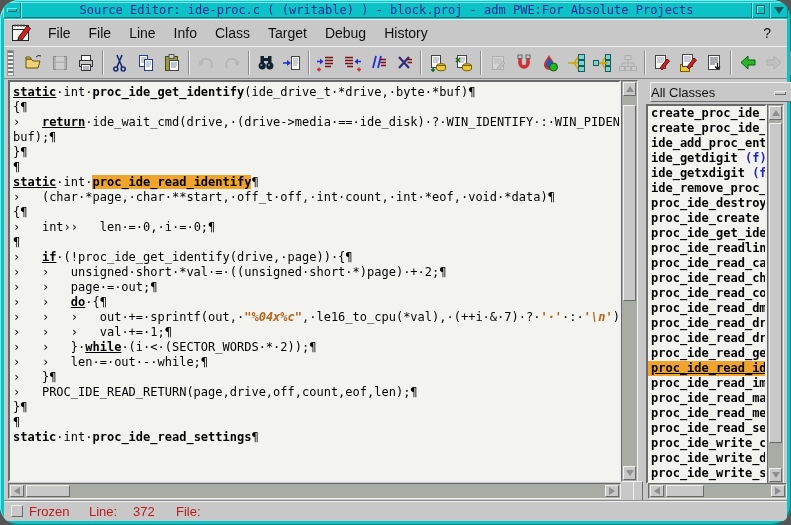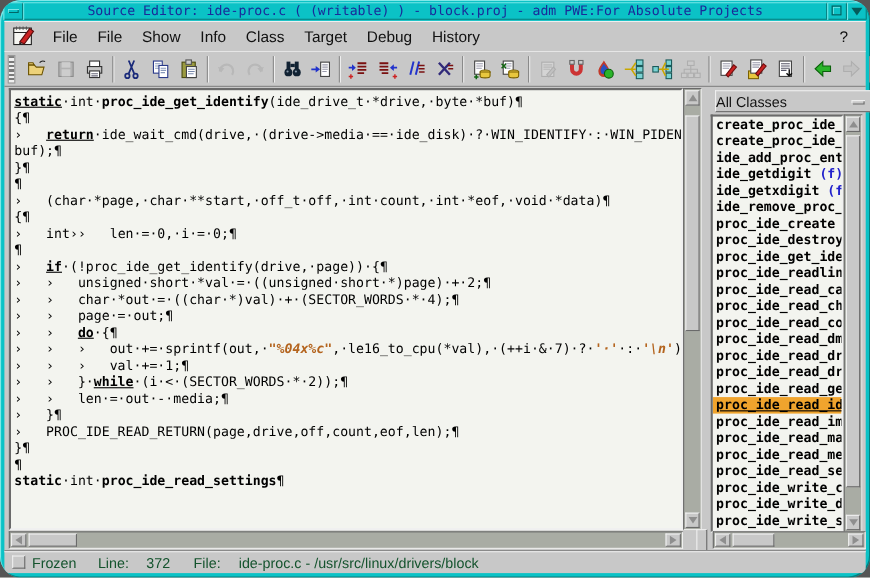--- a/index.html
+++ b/index.html
@@ -74,21 +74,21 @@
            box-shadow:inset 1px 1px 0 #EFEFEF, inset -1px -1px 0 #6A6A6A;}
   .list-wrap{position:absolute;left:642px;top:85px;width:121px;height:380px;background:#F3F4EF;overflow:hidden;
              border-top:2px solid #6A6A6A;border-left:2px solid #6A6A6A;
              border-bottom:2px solid #F0F0F0;border-right:2px solid #F0F0F0;}
   .row{height:15px;line-height:15px;font:bold 12px "DejaVu Sans Mono",monospace;white-space:pre;
        padding-left:3px;color:#000;}
   .row .tag{color:#2222CC;}
   .row.sel{background:#F0A42D;text-decoration:underline;}
   
   .statusbar{position:absolute;left:0;top:481px;width:100%;height:21px;
-             border-top:1px solid #8A8A8A;box-shadow:inset 0 1px 0 #EFEFEF;font-size:13px;color:#14532d;}
+             border-top:1px solid #8A8A8A;box-shadow:inset 0 1px 0 #EFEFEF;font-size:13px;color:#b91c1c;}
   .statusbar span{position:absolute;top:3px;white-space:nowrap;}
   .chk{position:absolute;left:7px;top:4px;width:12px;height:12px;background:#C8C8C8;
        border:1px solid;border-color:#EFEFEF #6A6A6A #6A6A6A #EFEFEF;}
   .st-frozen{left:25px;}  .st-linelab{left:85px;text-align:right;} .st-lineval{left:129px;}
   .st-filelab{left:172px;text-align:center;} .st-fileval{left:213px;}
 </style>
 </head>
 <body>
 
 <div class="window">
@@ -113,21 +113,21 @@
     <div class="menubar">
       <svg class="appicon" viewBox="0 0 22 21">
         <rect x="1.5" y="3.5" width="16" height="15" fill="#F6F6F2" stroke="#222"></rect>
         <path d="M1.5 7.5h16" stroke="#222"></path>
         <path d="M4 2v3M7 2v3M10 2v3M13 2v3" stroke="#555"></path>
         <path d="M7 16 16 4l3.5 2.5L11 18z" fill="#CC2222" stroke="#5A0E0E"></path>
         <path d="M7 16l-1 3 3-1z" fill="#222"></path>
       </svg>
       <span class="menu-item">File</span>
       <span class="menu-item">File</span>
-      <span class="menu-item">Show</span>
+      <span class="menu-item">Line</span>
       <span class="menu-item">Info</span>
       <span class="menu-item">Class</span>
       <span class="menu-item">Target</span>
       <span class="menu-item">Debug</span>
       <span class="menu-item">History</span>
       <span class="menu-help">?</span>
     </div>
 
     <div class="toolbar">
       <div class="grip"></div>
@@ -345,33 +345,33 @@
       </div>
 
     <div class="edit-wrap">
       <div class="code">
           <div class="cl"><span class="sg-k">static</span><span class="sg-p">·int·</span><span class="sg-b">proc_ide_get_identify</span><span class="sg-p">(ide_drive_t·*drive,·byte·*buf)¶</span></div>
           <div class="cl"><span class="sg-p">{¶</span></div>
           <div class="cl"><span class="sg-w">›   </span><span class="sg-k">return</span><span class="sg-p">·ide_wait_cmd(drive,·(drive-&gt;media·==·ide_disk)·?·WIN_IDENTIFY·:·WIN_PIDENTIFY,·</span></div>
           <div class="cl"><span class="sg-p">buf);¶</span></div>
           <div class="cl"><span class="sg-p">}¶</span></div>
           <div class="cl"><span class="sg-p">¶</span></div>
+          <div class="cl"><span class="sg-k">static</span><span class="sg-p">·int·</span><span class="sg-hl">proc_ide_read_identify</span><span class="sg-p">¶</span></div>
           <div class="cl"><span class="sg-w">›   </span><span class="sg-p">(char·*page,·char·**start,·off_t·off,·int·count,·int·*eof,·void·*data)¶</span></div>
           <div class="cl"><span class="sg-p">{¶</span></div>
           <div class="cl"><span class="sg-w">›   </span><span class="sg-p">int</span><span class="sg-w">››   </span><span class="sg-p">len·=·0,·i·=·0;¶</span></div>
           <div class="cl"><span class="sg-p">¶</span></div>
           <div class="cl"><span class="sg-w">›   </span><span class="sg-k">if</span><span class="sg-p">·(!proc_ide_get_identify(drive,·page))·{¶</span></div>
           <div class="cl"><span class="sg-w">›   ›   </span><span class="sg-p">unsigned·short·*val·=·((unsigned·short·*)page)·+·2;¶</span></div>
-          <div class="cl"><span class="sg-w">›   ›   </span><span class="sg-p">char·*out·=·((char·*)val)·+·(SECTOR_WORDS·*·4);¶</span></div>
           <div class="cl"><span class="sg-w">›   ›   </span><span class="sg-p">page·=·out;¶</span></div>
           <div class="cl"><span class="sg-w">›   ›   </span><span class="sg-k">do</span><span class="sg-p">·{¶</span></div>
           <div class="cl"><span class="sg-w">›   ›   ›   </span><span class="sg-p">out·+=·sprintf(out,·</span><span class="sg-s">"%04x%c"</span><span class="sg-p">,·le16_to_cpu(*val),·(++i·&amp;·7)·?·</span><span class="sg-s">'·'</span><span class="sg-p">·:·</span><span class="sg-s">'\n'</span><span class="sg-p">);¶</span></div>
           <div class="cl"><span class="sg-w">›   ›   ›   </span><span class="sg-p">val·+=·1;¶</span></div>
           <div class="cl"><span class="sg-w">›   ›   </span><span class="sg-p">}·</span><span class="sg-k">while</span><span class="sg-p">·(i·&lt;·(SECTOR_WORDS·*·2));¶</span></div>
-          <div class="cl"><span class="sg-w">›   ›   </span><span class="sg-p">len·=·out·-·media;¶</span></div>
+          <div class="cl"><span class="sg-w">›   ›   </span><span class="sg-p">len·=·out·-·while;¶</span></div>
           <div class="cl"><span class="sg-w">›   </span><span class="sg-p">}¶</span></div>
           <div class="cl"><span class="sg-w">›   </span><span class="sg-p">PROC_IDE_READ_RETURN(page,drive,off,count,eof,len);¶</span></div>
           <div class="cl"><span class="sg-p">}¶</span></div>
           <div class="cl"><span class="sg-p">¶</span></div>
           <div class="cl"><span class="sg-k2">static</span><span class="sg-p">·int·</span><span class="sg-b">proc_ide_read_settings</span><span class="sg-p">¶</span></div>
         </div>
     </div>
 
     <div class="sb sb-v" id="edVsb">
       <div class="sb-el sb-btn" style="top:1px;height:14px;">
@@ -388,22 +388,22 @@
       <div class="opt-bar"></div>
     </div>
 
     <div class="list-wrap">
         <div class="row"><span>create_proc_ide_drives</span></div>
         <div class="row"><span>create_proc_ide_interfaces</span></div>
         <div class="row"><span>ide_add_proc_entries</span></div>
         <div class="row"><span>ide_getdigit</span><span class="tag"> (f)</span></div>
         <div class="row"><span>ide_getxdigit</span><span class="tag"> (f)</span></div>
         <div class="row"><span>ide_remove_proc_entries</span></div>
+        <div class="row"><span>proc_ide_destroy</span></div>
         <div class="row"><span>proc_ide_create</span></div>
-        <div class="row"><span>proc_ide_destroy</span></div>
         <div class="row"><span>proc_ide_get_identify</span></div>
         <div class="row"><span>proc_ide_readlink</span></div>
         <div class="row"><span>proc_ide_read_capacity</span></div>
         <div class="row"><span>proc_ide_read_channel</span></div>
         <div class="row"><span>proc_ide_read_config</span></div>
         <div class="row"><span>proc_ide_read_dmesg</span></div>
         <div class="row"><span>proc_ide_read_driver</span></div>
         <div class="row"><span>proc_ide_read_drives</span></div>
         <div class="row"><span>proc_ide_read_geometry</span></div>
         <div class="row sel"><span>proc_ide_read_identify</span></div>
@@ -447,17 +447,16 @@
           <div class="tri-rt"></div>
         </div>
     </div>
 
     <div class="statusbar">
       <div class="chk"></div>
       <span class="st-frozen">Frozen</span>
       <span class="st-linelab">Line:</span>
       <span class="st-lineval">372</span>
       <span class="st-filelab">File:</span>
-      <span class="st-fileval">ide-proc.c - /usr/src/linux/drivers/block</span>
     </div>
 
   </div>
 </div>
 
 </body></html>

